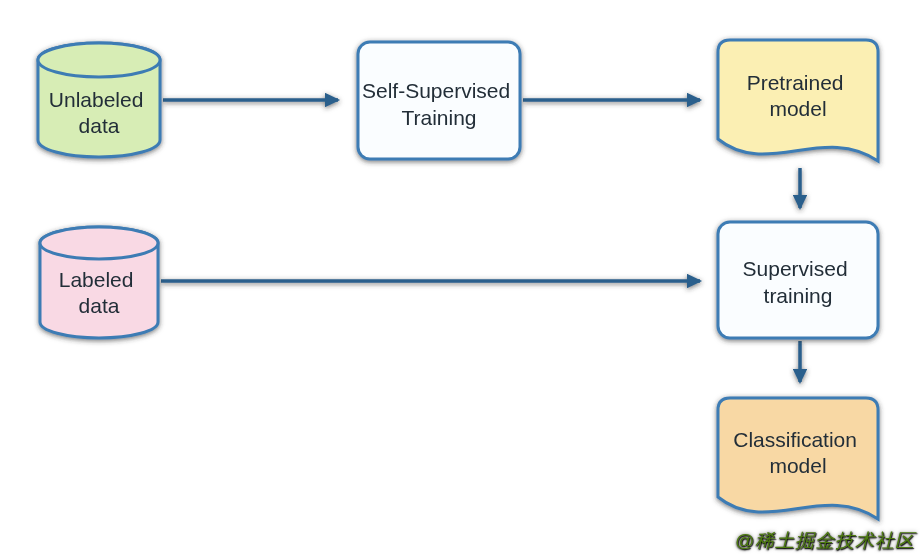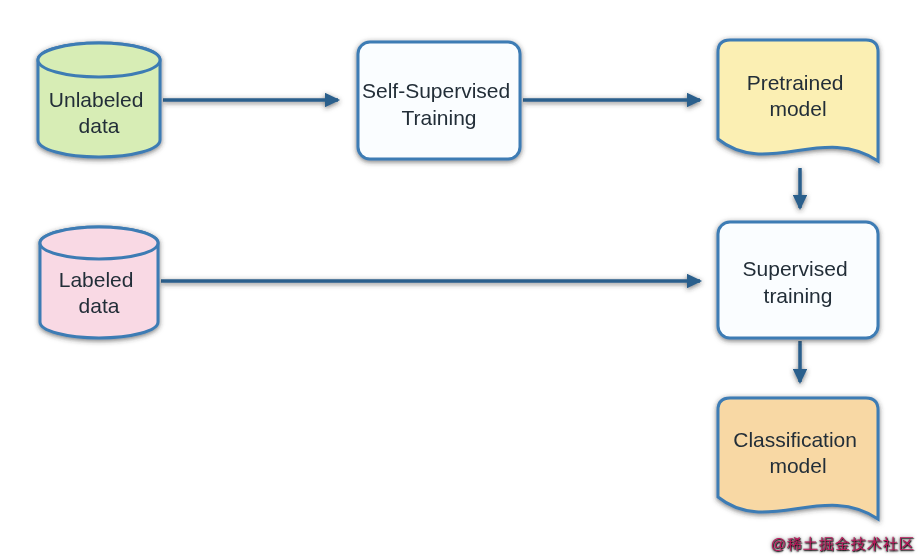--- a/index.html
+++ b/index.html
@@ -20,25 +20,26 @@
   }
   .edge{
     stroke:#2a5f8c;
     stroke-width:3.5;
     fill:none;
   }
   .watermark{
     position:absolute;
     right:5px;
     bottom:6px;
-    color:#be185d;
-    font-size:15px;
+    color:#4d7c0f;
+    font-size:19px;
     letter-spacing:1px;
     text-shadow:0 1px 2px rgba(0,0,0,0.9), 0 0 4px rgba(0,0,0,0.55), 1px 1px 1px rgba(0,0,0,0.8);
     user-select:none;
+    font-style:italic;
   }
 </style>
 </head>
 <body>
 
 <div class="canvas">
   <svg width="920" height="560" viewBox="0 0 920 560">
     <defs>
       <filter id="ds" x="-30%" y="-30%" width="160%" height="160%">
         <feDropShadow dx="0" dy="1.5" stdDeviation="2.4" flood-color="#2e2e2e" flood-opacity="0.65"></feDropShadow>

